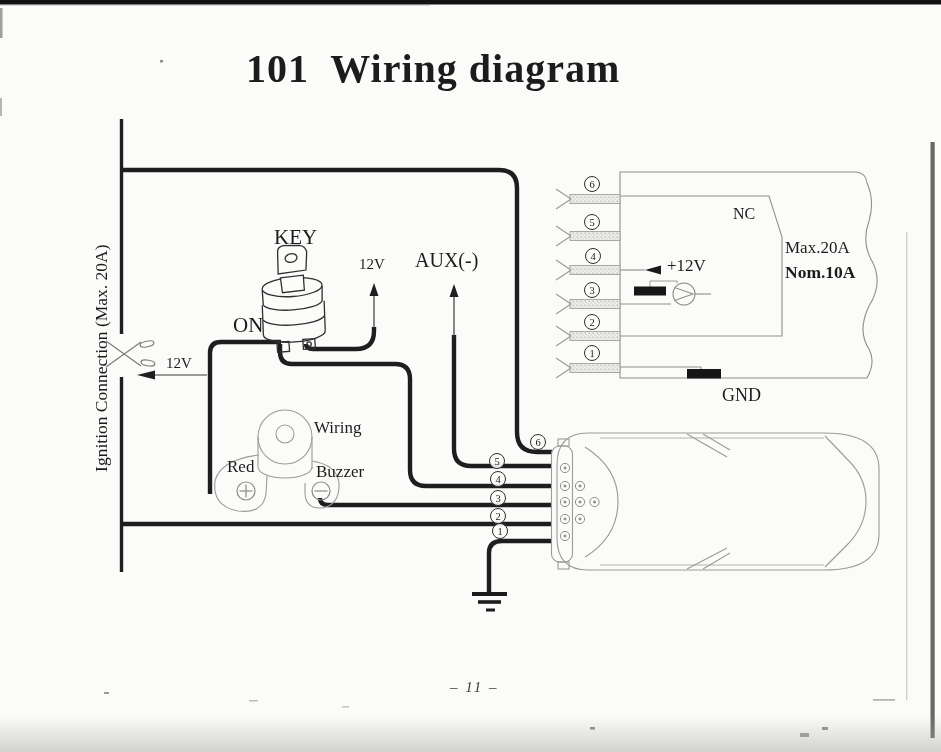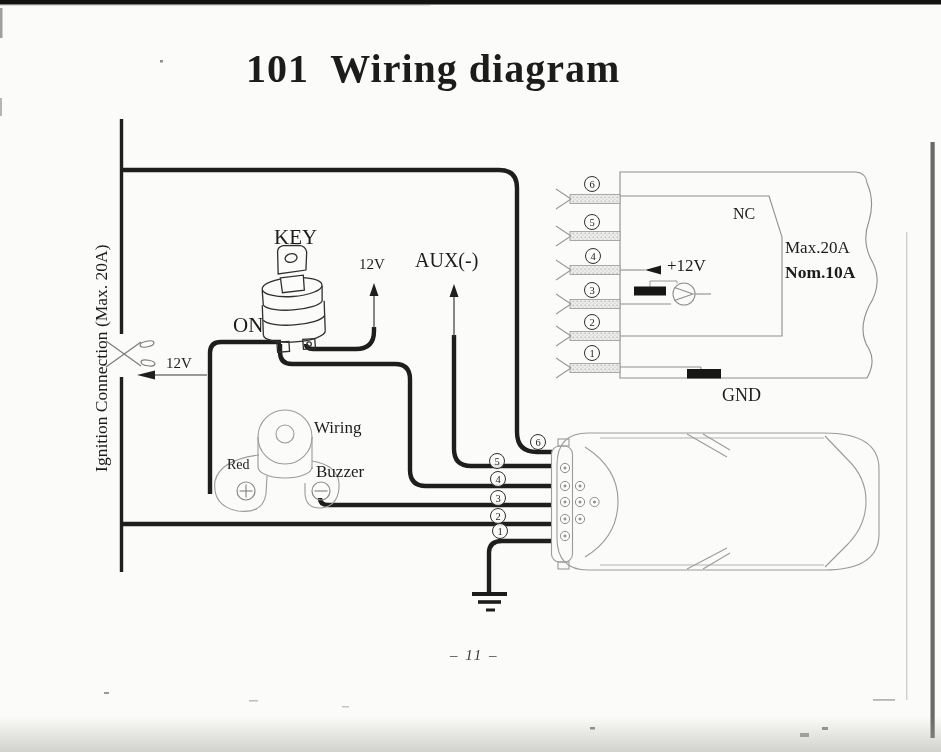--- a/index.html
+++ b/index.html
@@ -8,21 +8,21 @@
   .lbl{position:absolute;color:#1c1c1c;white-space:pre;line-height:1.05;}
   .badge{position:absolute;width:16px;height:16px;border:1.3px solid #2e2e2e;border-radius:50%;
          display:flex;align-items:center;justify-content:center;
          font:10.5px "Liberation Serif","DejaVu Serif",serif;color:#1d1d1d;
          background:rgba(252,252,250,0.9);transform:translate(-50%,-50%);box-sizing:border-box;}
   svg{position:absolute;left:0;top:0;}
   .rot{transform:rotate(-90deg);text-align:center;}
   #bottom-shade{position:absolute;left:0;right:0;top:716px;height:36px;
       background:linear-gradient(to bottom,rgba(190,190,186,0),rgba(168,168,162,0.5));}
   #title{font-weight:bold;font-size:40px;letter-spacing:1px;}
-  #pageno{font-style:italic;font-size:15px;letter-spacing:2px;color:#3a3a3a;}
+  #pageno{font-style:italic;font-size:15px;letter-spacing:2px;color:#3a3a3a;margin-top:32px;}
 </style>
 </head>
 <body>
 
 <div id="page">
 
   <svg width="941" height="752" viewBox="0 0 941 752">
     <defs>
       <pattern id="stip" width="4" height="4" patternUnits="userSpaceOnUse">
         <rect width="4" height="4" fill="#ececea"></rect>
@@ -205,21 +205,21 @@
 
   <div class="lbl rot" style="left:-29px;top:349px;width:260px;font-size:17.5px;">Ignition Connection (Max. 20A)</div>
   <div class="lbl" style="left:166px;top:356px;font-size:15px;">12V</div>
 
   <div class="lbl" style="left:274px;top:226px;font-size:21px;">KEY</div>
   <div class="lbl" style="left:233px;top:314px;font-size:21px;font-family:Liberation Serif, serif;">ON</div>
   <div class="lbl" style="left:359px;top:257px;font-size:15px;">12V</div>
   <div class="lbl" style="left:415px;top:250px;font-size:20px;">AUX(-)</div>
 
   <div class="lbl" style="left:314px;top:419px;font-size:17px;">Wiring</div>
-  <div class="lbl" style="left:227px;top:458px;font-size:14px;">Red</div>
+  <div class="lbl" style="left:227px;top:458px;font-size:17px;">Red</div>
   <div class="lbl" style="left:316px;top:463px;font-size:17px;">Buzzer</div>
 
   <div class="lbl" style="left:733px;top:206px;font-size:16px;">NC</div>
   <div class="lbl" style="left:667px;top:257px;font-size:17px;">+12V</div>
   <div class="lbl" style="left:785px;top:239px;font-size:17px;">Max.20A</div>
   <div class="lbl" style="left:785px;top:263px;font-size:17.5px;font-weight:bold;">Nom.10A</div>
   <div class="lbl" style="left:722px;top:358px;font-size:18px;margin-top:28px;">GND</div>
 
   <span class="badge" style="left:592px;top:184px;">6</span>
   <span class="badge" style="left:592px;top:222px;">5</span>

